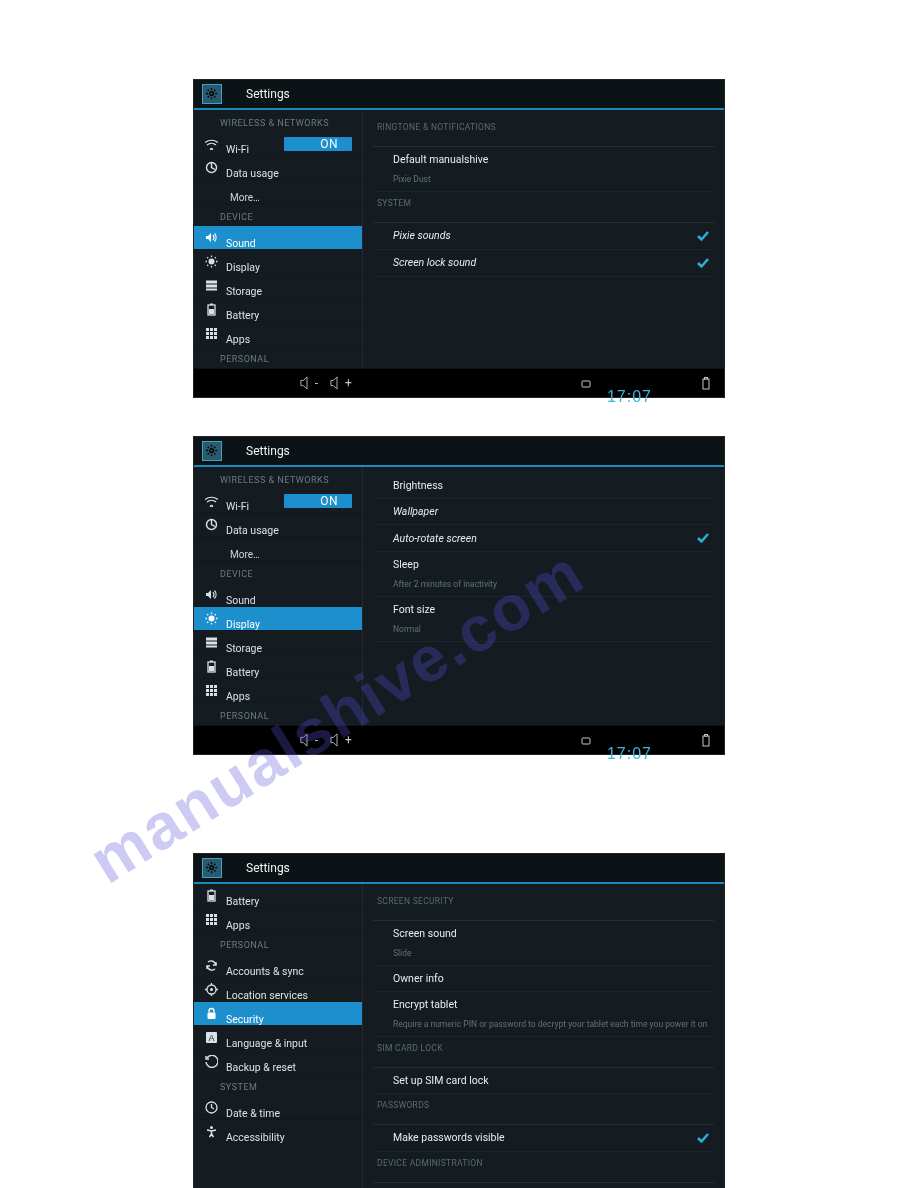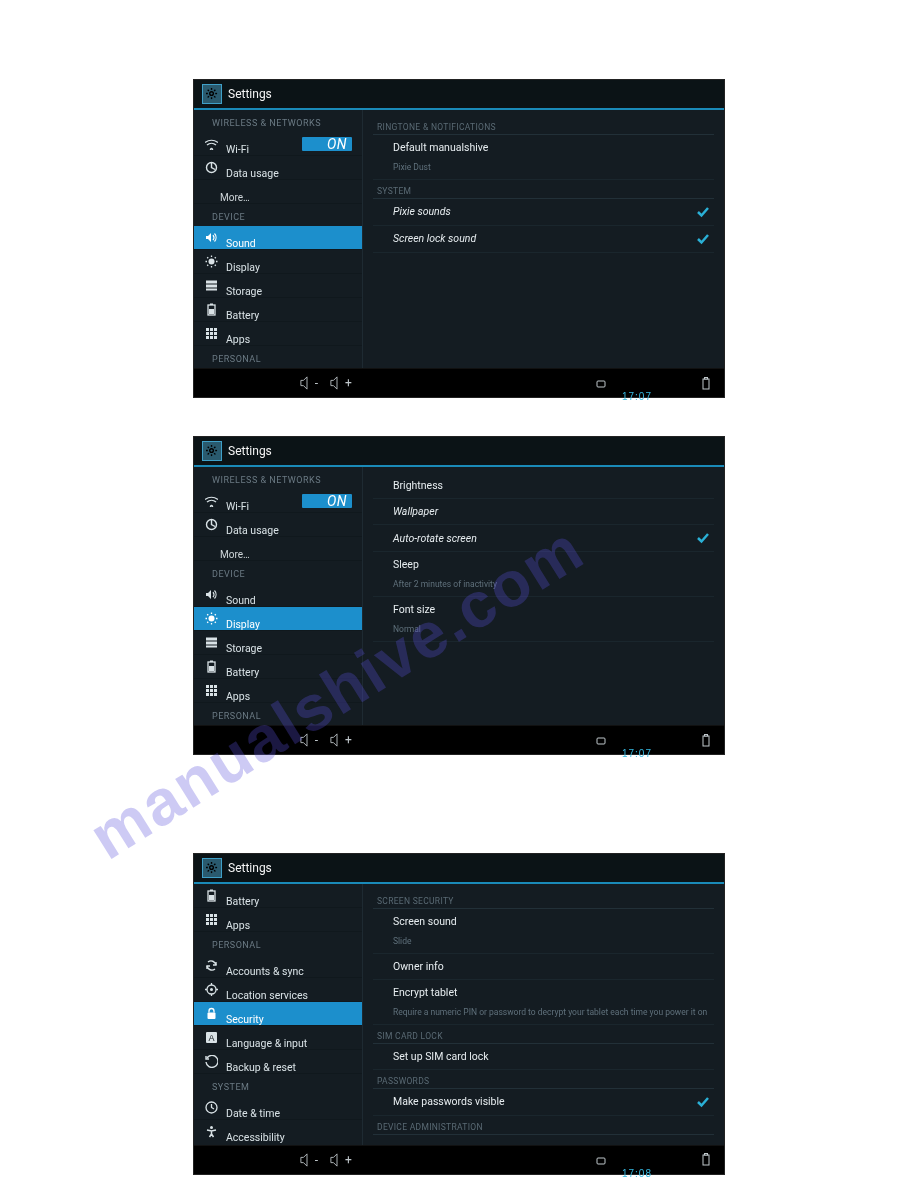--- a/index.html
+++ b/index.html
@@ -1,55 +1,55 @@
 <!DOCTYPE html>
 <html><head>
 <meta charset="utf-8">
 <style>
   html, body { margin: 0; padding: 0; background: #fff; font-family: "Roboto", "Helvetica Neue", Arial, sans-serif; }
   .page { width: 918px; margin: 0 auto; padding: 80px 0 60px 0; }
   .shot { width: 530px; margin: 0 auto 40px auto; background: #000; box-shadow: 0 0 0 1px #222; position: relative; }
   .shot.gapafter { margin-bottom: 100px; }
   
-  .titlebar { height: 28px; border-bottom: 2px solid #1a8ab8; display: flex; align-items: center; gap: 6px; padding: 0 8px; background: #0b1316; }
+  .titlebar { height: 28px; border-bottom: 2px solid #1a8ab8; display: flex; align-items: center; gap: 24px; padding: 0 8px; background: #0b1316; }
   .titlebar .appicon { width: 18px; height: 18px; background: #2a5a6e; border: 1px solid #3fa0c8; display: flex; align-items: center; justify-content: center; }
   .titlebar .appicon svg { width: 12px; height: 12px; fill: #bcdff0; }
   .titlebar .title { color: #f4f4f4; font-size: 12px; }
   .body { display: flex; min-height: 230px; background: #141c22; }
   
   .sidebar { width: 168px; border-right: 1px solid #1e2a32; display: flex; flex-direction: column; }
-  .section-h { color: #6b7a84; font-size: 9px; letter-spacing: 0.5px; padding: 8px 10px 4px 18px; text-transform: uppercase; }
+  .section-h { color: #6b7a84; font-size: 9px; letter-spacing: 0.5px; padding: 8px 10px 4px 26px; text-transform: uppercase; }
   .navitem { display: flex; align-items: center; height: 23px; padding: 0 10px 0 10px; gap: 8px; color: #d9e2e6; font-size: 10.5px; cursor: pointer; }
-  .navitem.indent { padding-left: 26px; color: #cfd6da; font-size: 10px; }
+  .navitem.indent { padding-left: 36px; color: #cfd6da; font-size: 10px; }
   .navitem + .navitem, .navitem + .section-h { border-top: 1px solid #10181d; }
   .navitem.selected { background: #1c8fcc; color: #fff; }
   .navitem .nicon { width: 14px; height: 14px; display: flex; align-items: center; justify-content: center; flex-shrink: 0; }
   .navitem .nicon svg { width: 13px; height: 13px; }
   .navitem .nlabel { flex: 1; white-space: nowrap; overflow: hidden; text-overflow: ellipsis; margin-top: 12px; }
-  .toggle { width: 40px; height: 14px; background: #1c8fcc; color: #fff; font-size: 14px; display: flex; align-items: center; justify-content: flex-end; padding: 0 5px; border-radius: 1px; letter-spacing: 0.5px; font-style: italic; }
+  .toggle { width: 40px; height: 14px; background: #1c8fcc; color: #fff; font-size: 12px; display: flex; align-items: center; justify-content: flex-end; padding: 0 14px; border-radius: 1px; letter-spacing: 0.5px; }
   .navitem:not(.selected) .nicon svg { fill: #c8d2d7; }
   .navitem.selected .nicon svg { fill: #fff; }
   
   .content { flex: 1; padding: 6px 10px 10px 10px; }
-  .content .csec { color: #5a6a74; font-size: 8.5px; letter-spacing: 0.3px; padding: 6px 4px 2px 4px; text-transform: uppercase; border-bottom: 1px solid #223038; }
+  .content .csec { color: #5a6a74; font-size: 8.5px; letter-spacing: 0.3px; padding: 6px 4px 14px 4px; text-transform: uppercase; border-bottom: 1px solid #223038; }
   .citem { padding: 6px 4px 6px 20px; border-bottom: 1px solid #1a262d; display: flex; align-items: center; gap: 10px; cursor: pointer; }
   .citem .ctext { flex: 1; }
   .citem .cmain { color: #e7edf0; font-size: 10.5px; line-height: 1.25; }
   .citem .csub { color: #5f707b; font-size: 8.5px; line-height: 1.25; margin-top: 8px; }
   .citem.plain .cmain { font-style: normal; }
   .citem.italic .cmain { font-style: italic; }
   .check { width: 14px; height: 14px; display: flex; align-items: center; justify-content: center; }
   .check svg { width: 12px; height: 12px; stroke: #2ab0d6; stroke-width: 2.5; fill: none; }
   
   .navbar { height: 28px; background: #000; border-top: 1px solid #111; display: flex; align-items: center; padding: 0 8px; gap: 10px; }
   .navbar .nbicon { width: 22px; height: 18px; display: flex; align-items: center; justify-content: center; cursor: pointer; }
   .navbar .nbicon svg { stroke: #c0c8cc; fill: #c0c8cc; }
   .navbar .spacer { flex: 1; }
   .navbar .small svg { width: 12px; height: 12px; fill: #707c82; }
-  .navbar .clock { color: #35b8e0; font-size: 10px; letter-spacing: 1px; font-family: "Helvetica Neue", Arial, sans-serif; font-weight: 300; margin-top: 27px; }
+  .navbar .clock { color: #35b8e0; font-size: 16px; letter-spacing: 1px; font-family: "Helvetica Neue", Arial, sans-serif; font-weight: 300; margin-top: 27px; }
   .navbar .stat svg { width: 13px; height: 13px; fill: #2aa8d4; }
   
   .watermark { position: absolute; left: 50%; top: 50%; width: 720px; transform: translate(-58%, -30%) rotate(-32deg); color: rgba(90, 80, 220, 0.30); font-size: 64px; font-weight: 600; letter-spacing: 2px; pointer-events: none; user-select: none; font-family: Arial, sans-serif; white-space: nowrap; }
   .page-wrap { position: relative; width: 918px; margin: 0 auto; }
 </style>
 </head>
 <body>
 
 <div class="page-wrap">
   <div class="page" id="page">

